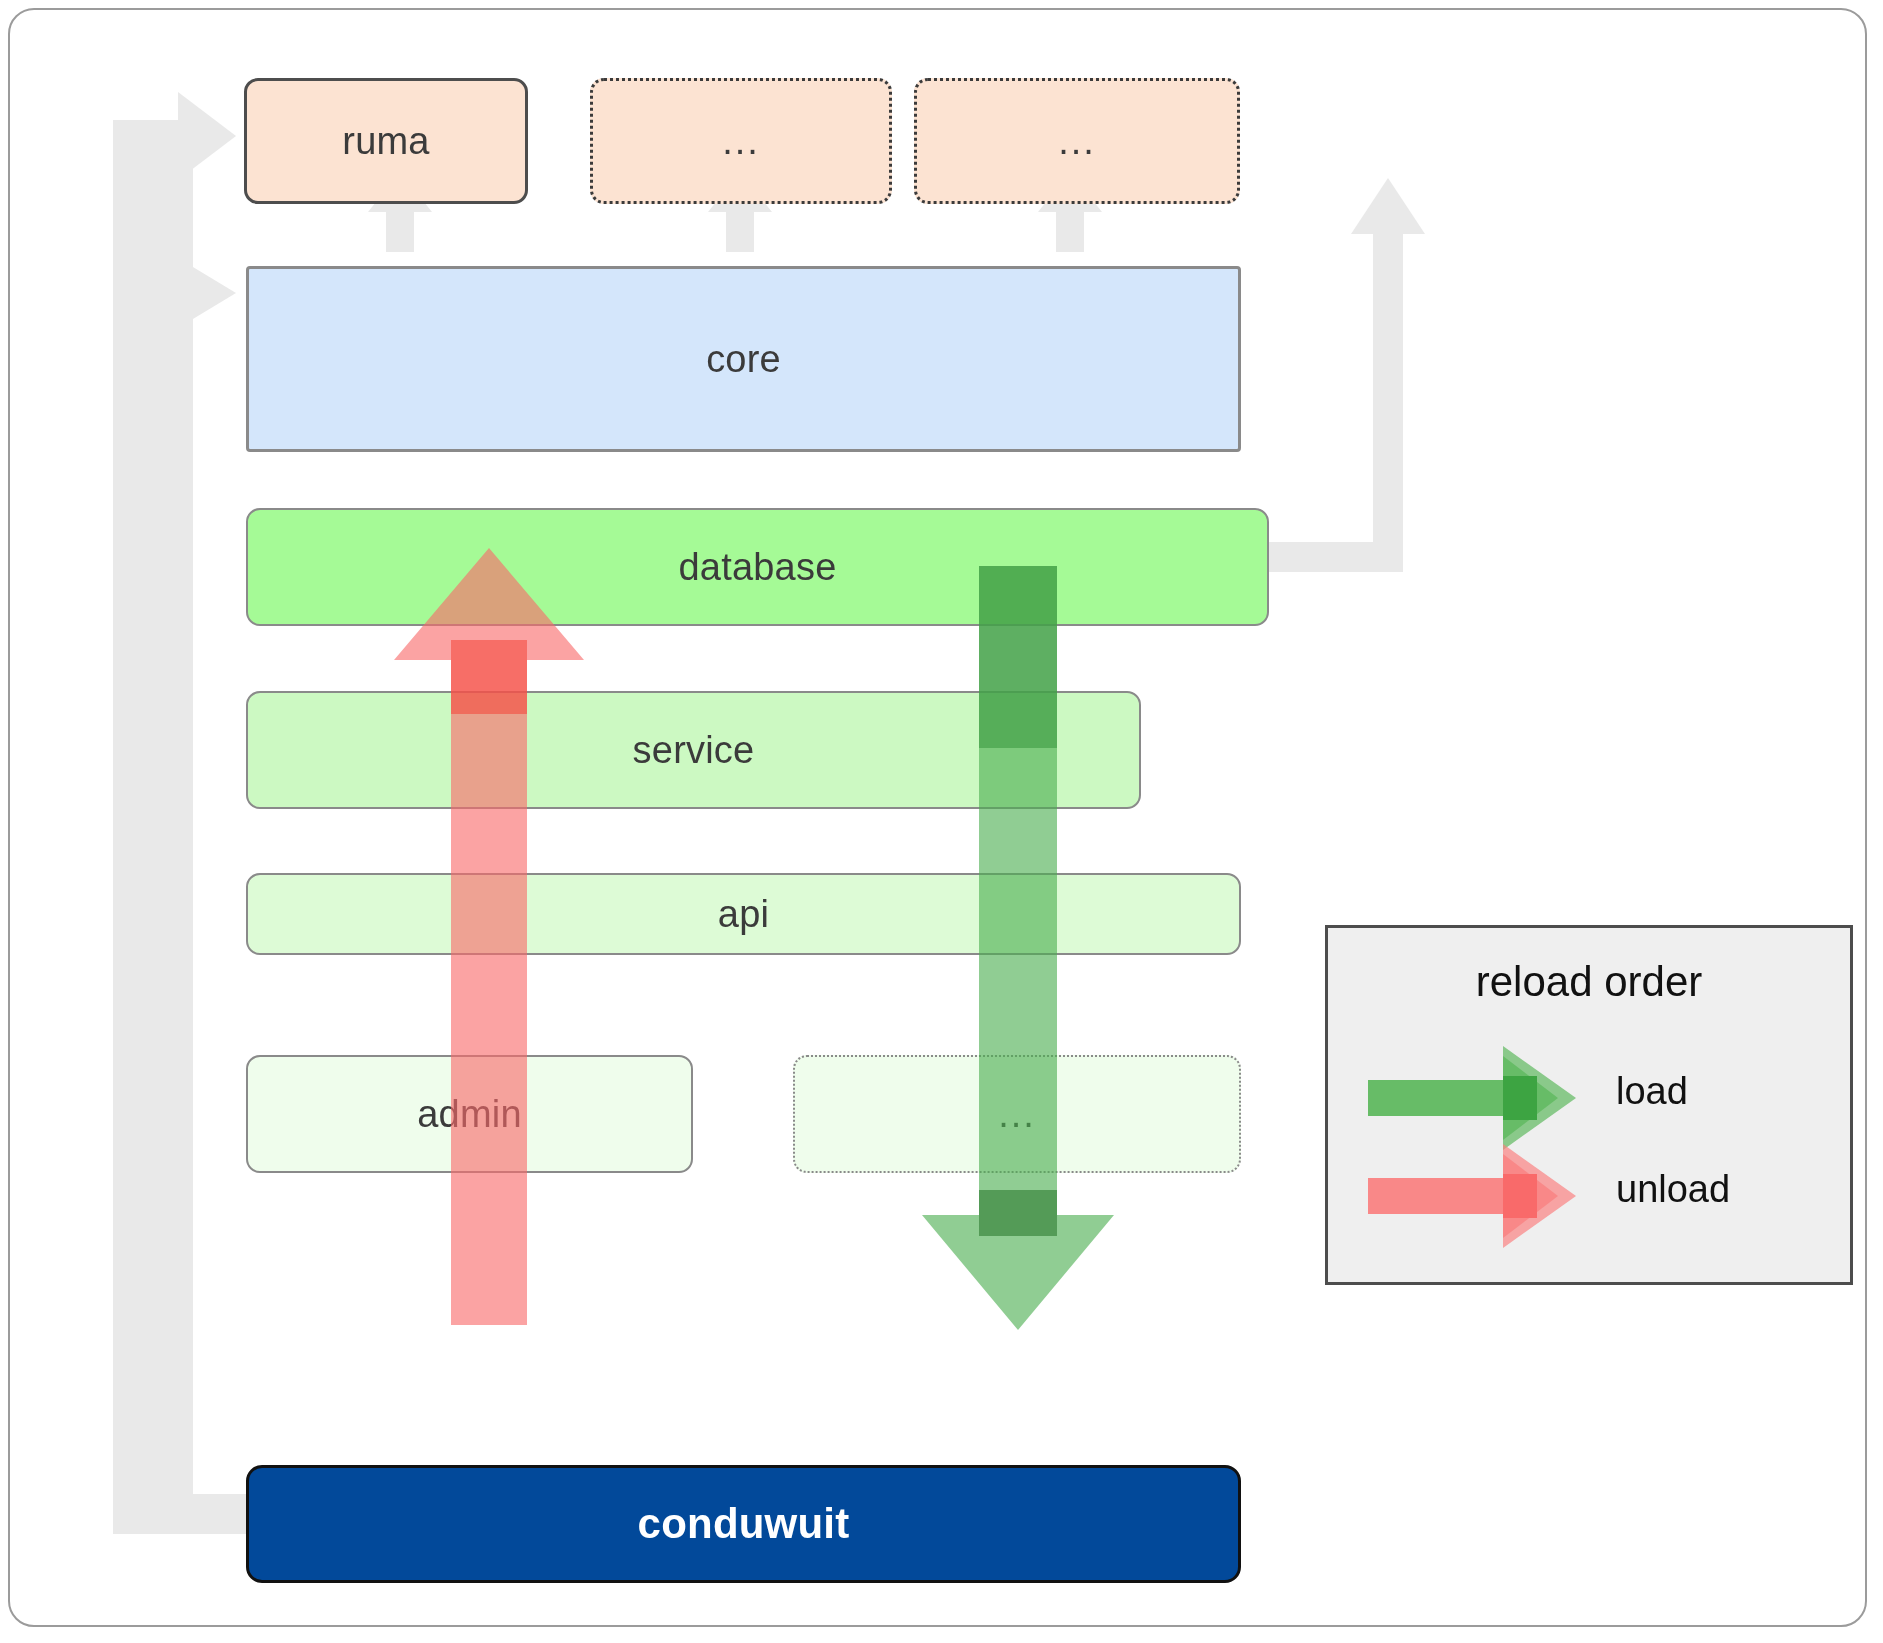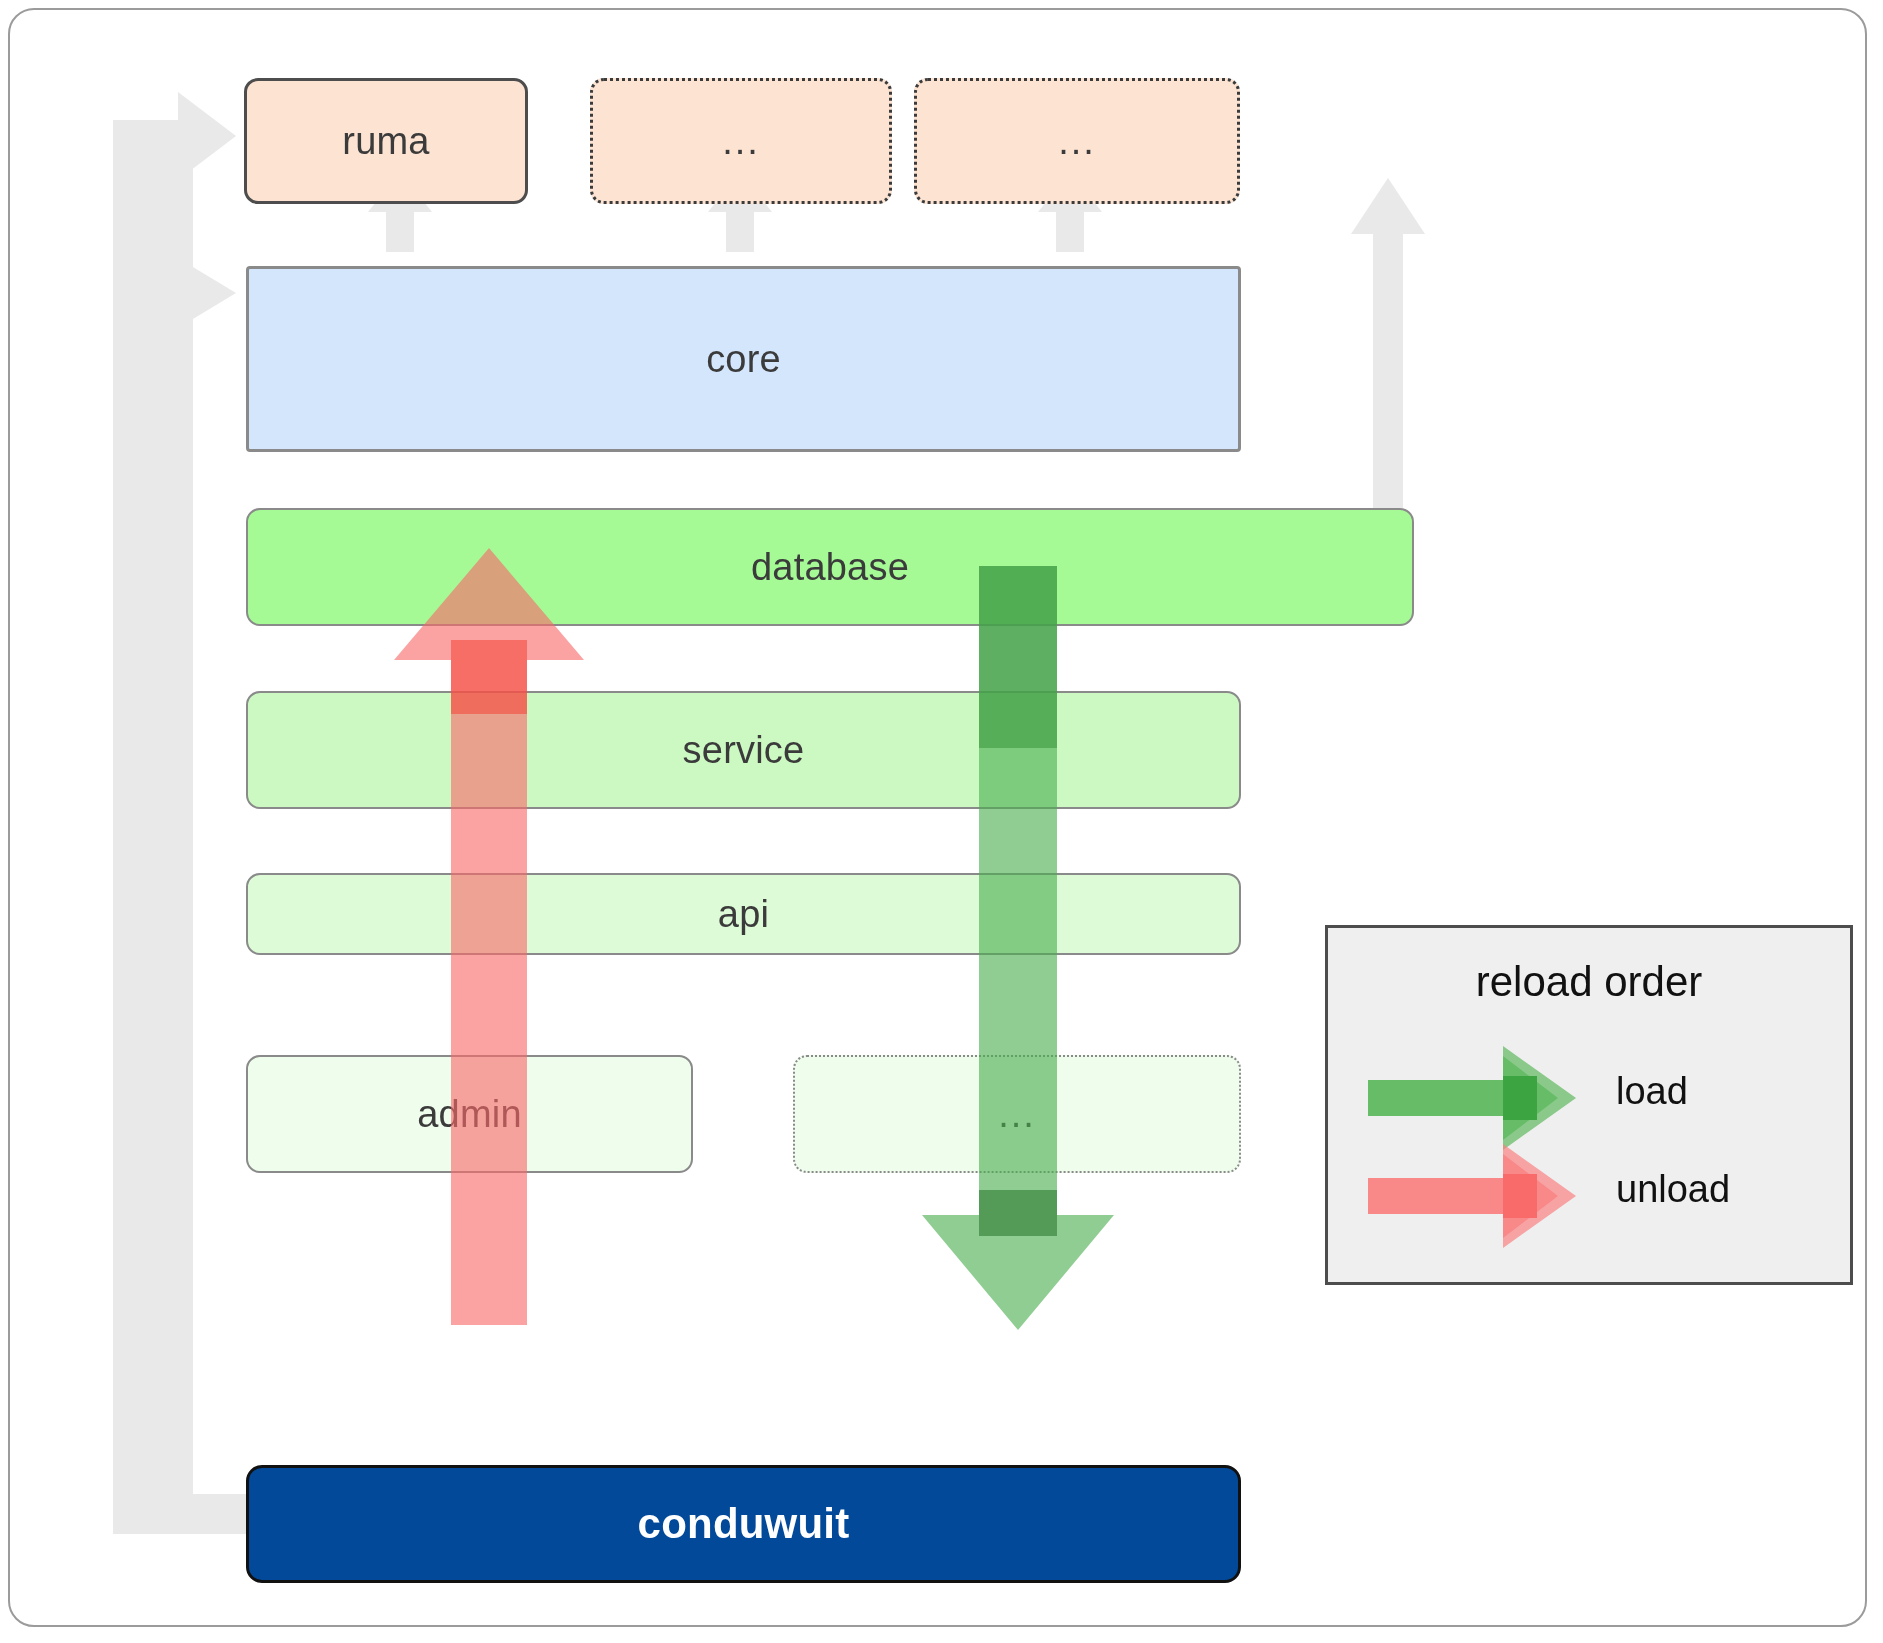--- a/index.html
+++ b/index.html
@@ -173,25 +173,25 @@
     <span>...</span>
   </div>
   <div class="node lib-dotted dots" style="left:914px;  top:78px;  width:326px; height:126px;">
     <span>...</span>
   </div>
 
   <div class="node core-box" style="left:246px; top:266px; width:995px; height:186px;">
     <span>core</span>
   </div>
 
-  <div class="node db-box" style="left:246px; top:508px; width:1168px; height:118px;">
+  <div class="node db-box" style="left:246px; top:508px; width:1023px; height:118px;">
     <span>database</span>
   </div>
 
-  <div class="node svc-box" style="left:246px; top:691px; width:995px; height:118px;">
+  <div class="node svc-box" style="left:246px; top:691px; width:895px; height:118px;">
     <span>service</span>
   </div>
 
   <div class="node api-box" style="left:246px; top:873px; width:995px; height:82px;">
     <span>api</span>
   </div>
 
   <div class="node admin-box" style="left:246px; top:1055px; width:447px; height:118px;">
     <span>admin</span>
   </div>

